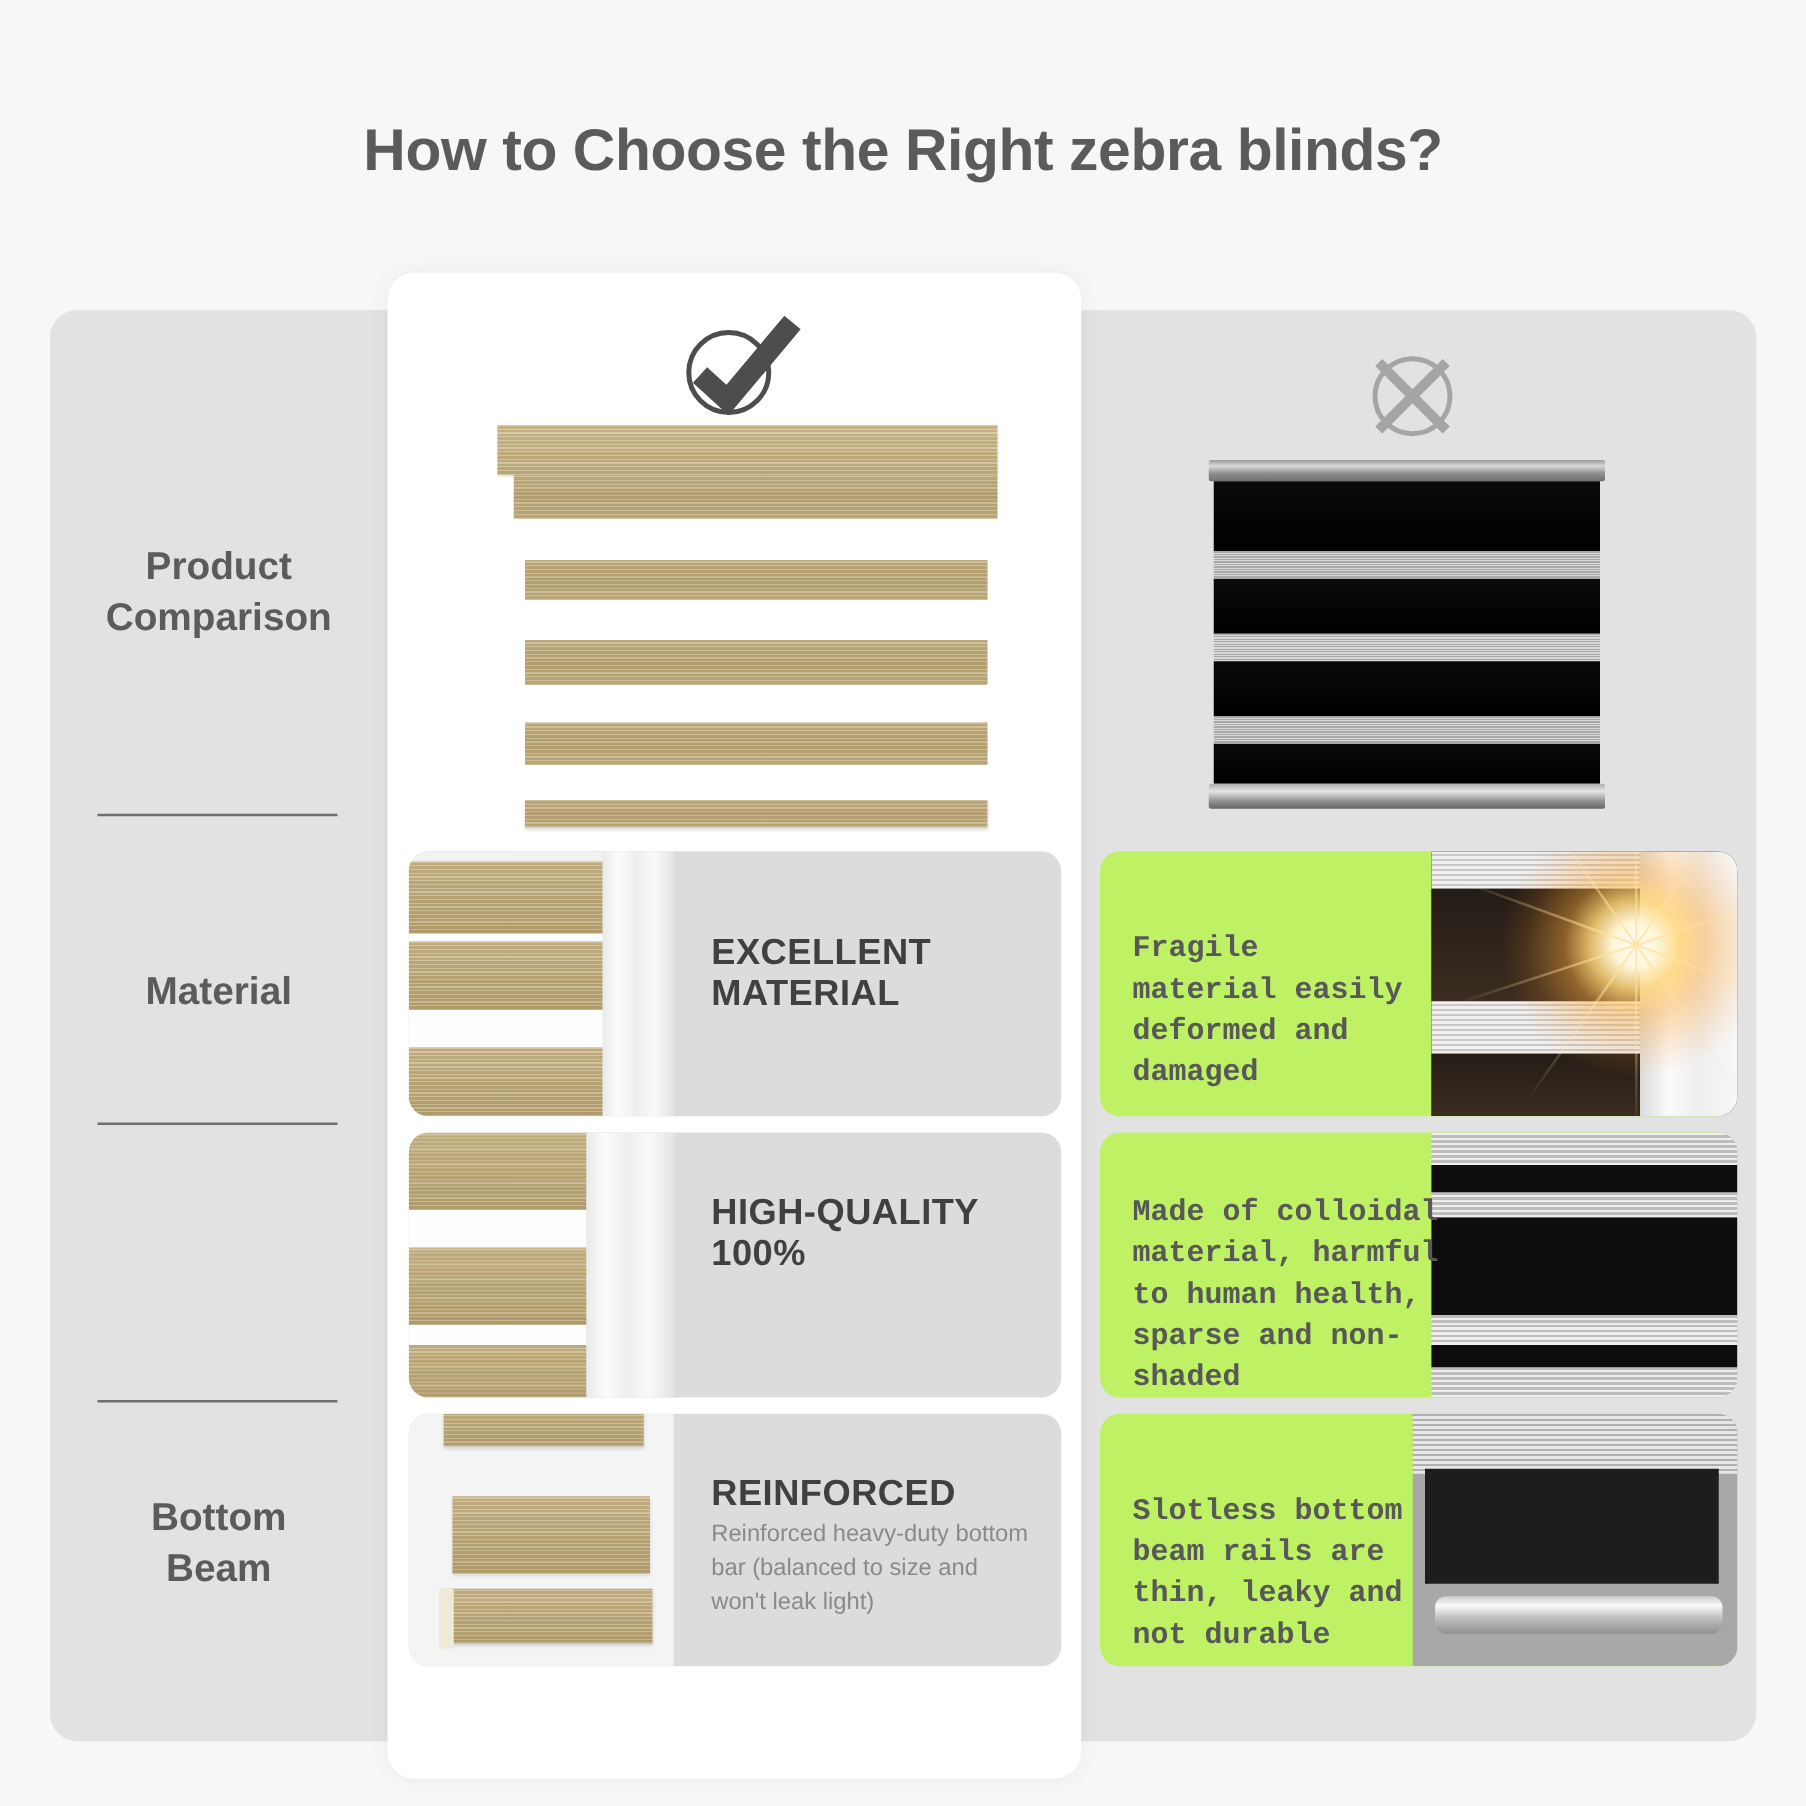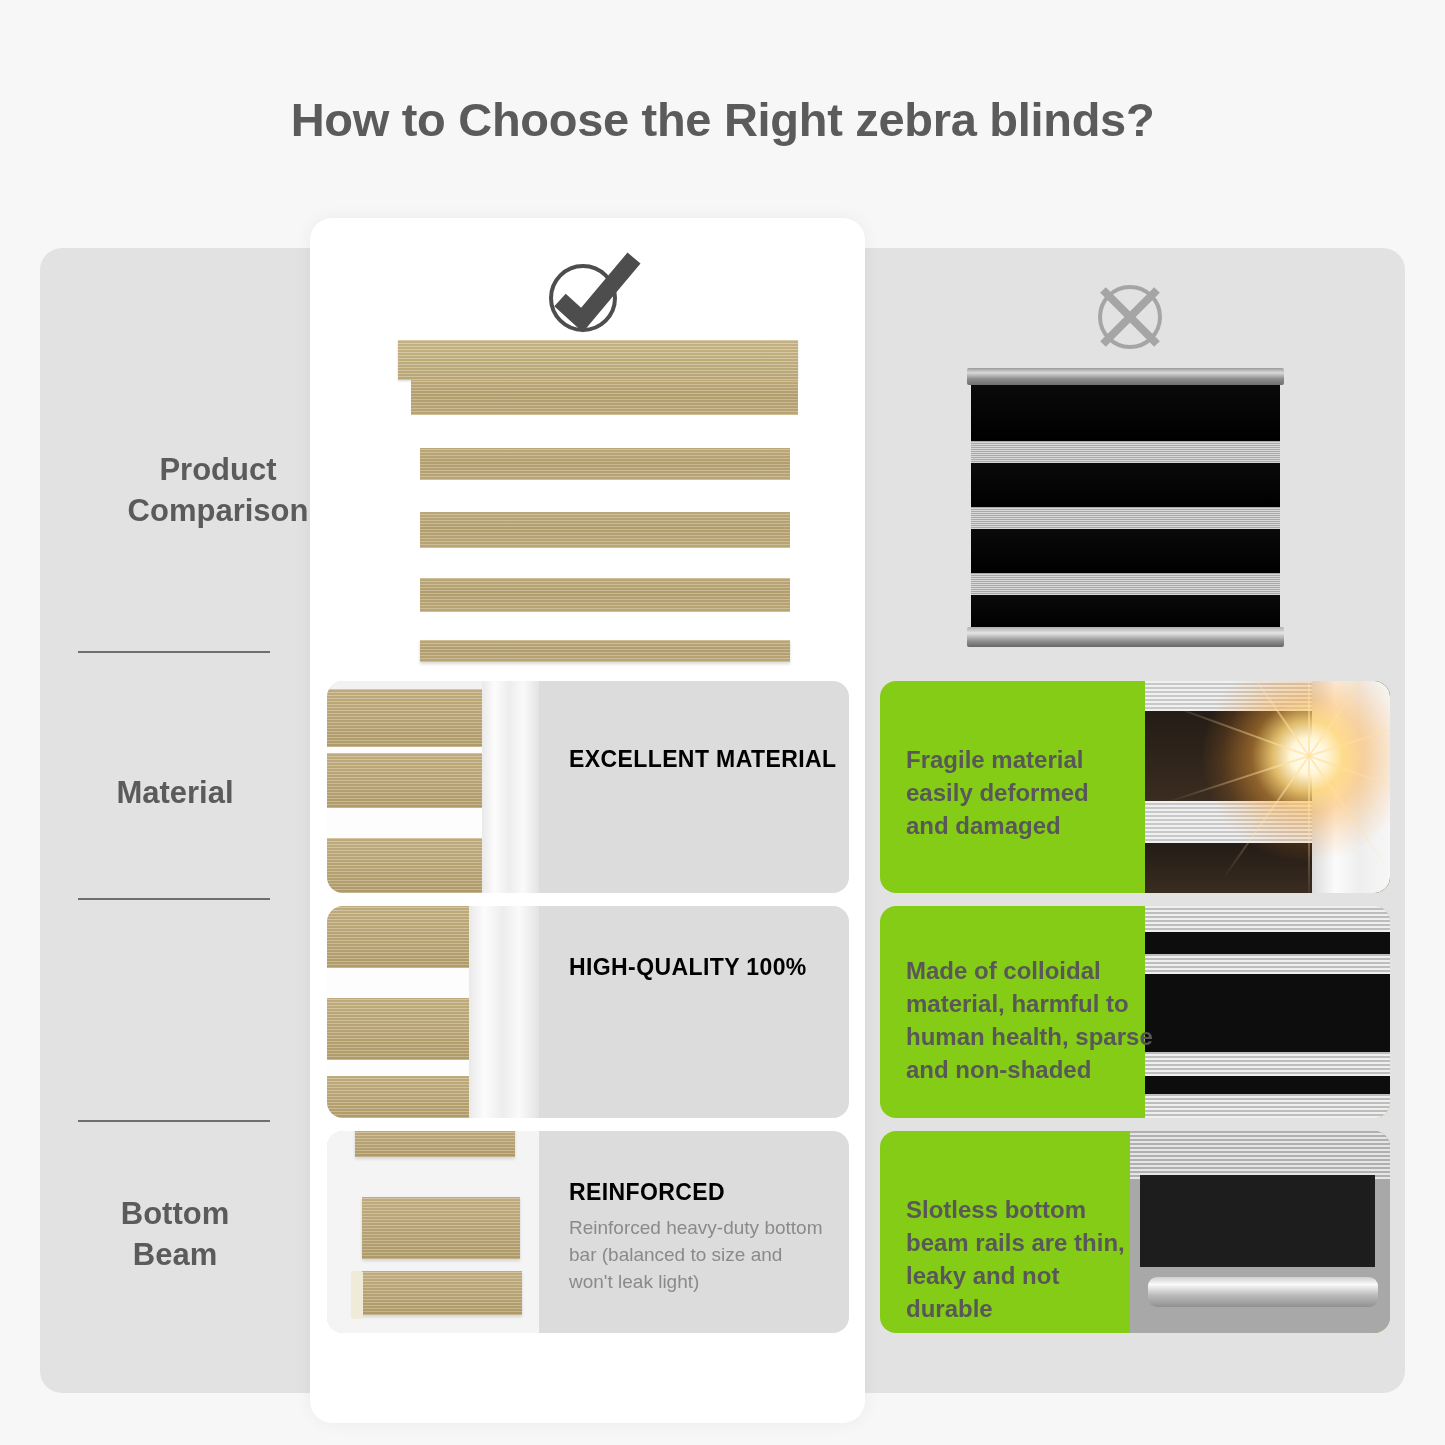--- a/index.html
+++ b/index.html
@@ -140,30 +140,30 @@
         #a9a9a9 1px, #a9a9a9 2px);
   }
 
   
   .fcard {
     position: absolute;
     border-radius: 16px;
     overflow: hidden;
   }
   .fcard.good { background: #dcdcdc; }
-  .fcard.bad  { background: #84cc16; }
+  .fcard.bad  { background: #bef264; font-family: Liberation Mono, monospace; }
 
   .fcard-photo { position: absolute; top: 0; height: 100%; overflow: hidden; }
   .fcard-text  { position: absolute; top: 0; height: 100%; }
 
   .f-title {
     position: absolute;
-    font-size: 23px;
+    font-size: 29px;
     font-weight: bold;
-    color: #000000;
+    color: #404040;
     letter-spacing: 0.4px;
   }
   .f-desc {
     position: absolute;
     font-size: 19px;
     color: #8a8a8a;
     line-height: 1.42;
   }
   .bad-text {
     position: absolute;
@@ -239,21 +239,21 @@
 <body>
 
 <div class="page-title">How to Choose the Right zebra blinds?</div>
 
 <div class="board"></div>
 
 <div class="center-card"></div>
 
 <div class="labels">
 
-  <div class="row-label" style="top:202px;margin-left:43px;">
+  <div class="row-label" style="top:185px;">
     <div>Product</div>
     <div>Comparison</div>
   </div>
   <div class="divider" style="top:403px;"></div>
 
   <div class="row-label" style="top:525px;">
     <div>Material</div>
   </div>
   <div class="divider" style="top:650px;"></div>
 

